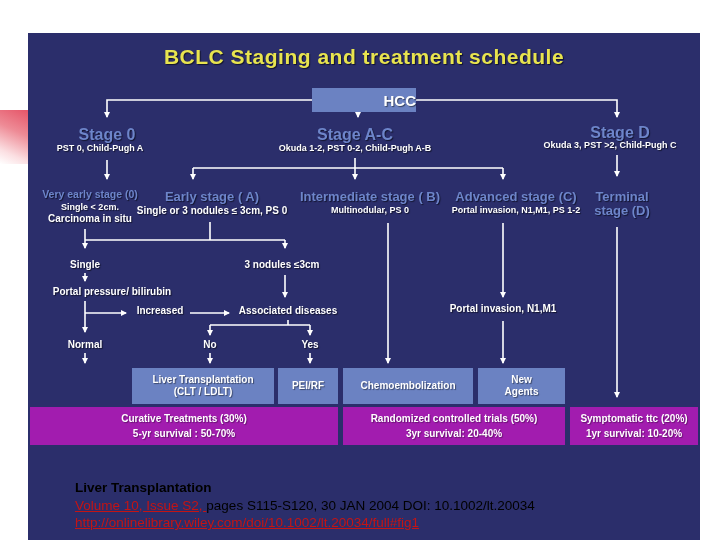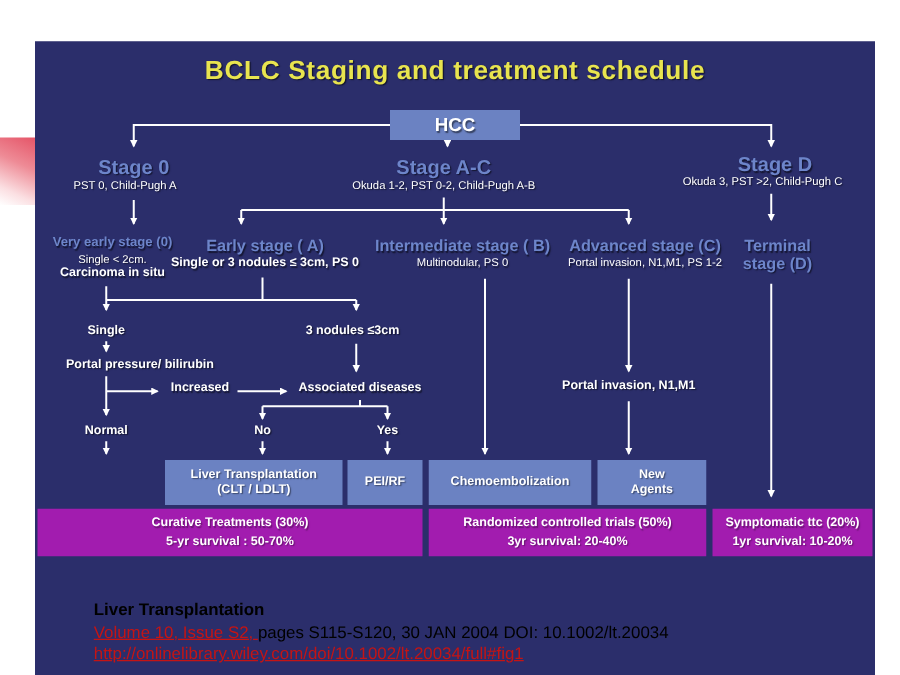--- a/index.html
+++ b/index.html
@@ -20,30 +20,30 @@
   .slide svg{position:absolute;left:0;top:0;}
   .lbl{
     position:absolute;white-space:nowrap;text-align:center;
     transform:translateX(-50%);
     color:#ffffff;font-size:9px;font-weight:bold;
     text-shadow:1px 1px 1px rgba(0,0,0,.55);
   }
   .stage{color:#6d85ca;font-size:16px;font-weight:bold;}
   .stage2{color:#6d85ca;font-size:13px;font-weight:bold;}
   .node{font-size:10px;}
-  .sub{font-size:9px;font-weight:normal;}
+  .sub{font-size:9px;font-weight:bold;}
   .sub85{font-size:10px;font-weight:bold;}
   .slide-title{
     position:absolute;left:0;right:0;top:12px;text-align:center;
     color:#e8e44f;font-size:21px;font-weight:bold;letter-spacing:.5px;
     text-shadow:1px 1px 1px rgba(0,0,0,.6);
   }
   .hcc-box{
     position:absolute;left:284px;top:55px;width:104px;height:24px;
-    background:#6b82c2;display:flex;align-items:center;justify-content:center;
+    background:#6b82c2;display:flex;align-items:center;justify-content:flex-end;
     color:#fff;font-size:15px;font-weight:bold;text-shadow:1px 1px 1px rgba(0,0,0,.5);
   }
   .tbox{
     position:absolute;top:335px;height:36px;background:#6b82c2;
     display:flex;flex-direction:column;align-items:center;justify-content:center;
     color:#fff;font-size:10px;font-weight:bold;text-align:center;line-height:12px;
     text-shadow:1px 1px 1px rgba(0,0,0,.45);
   }
   .obox{
     position:absolute;top:374px;height:38px;background:#a21caf;

